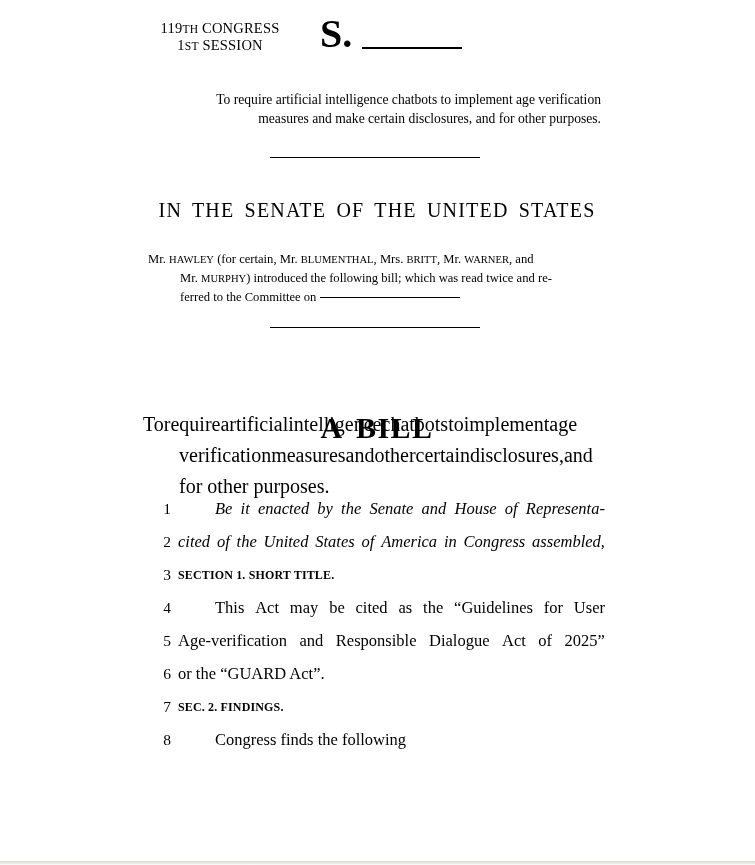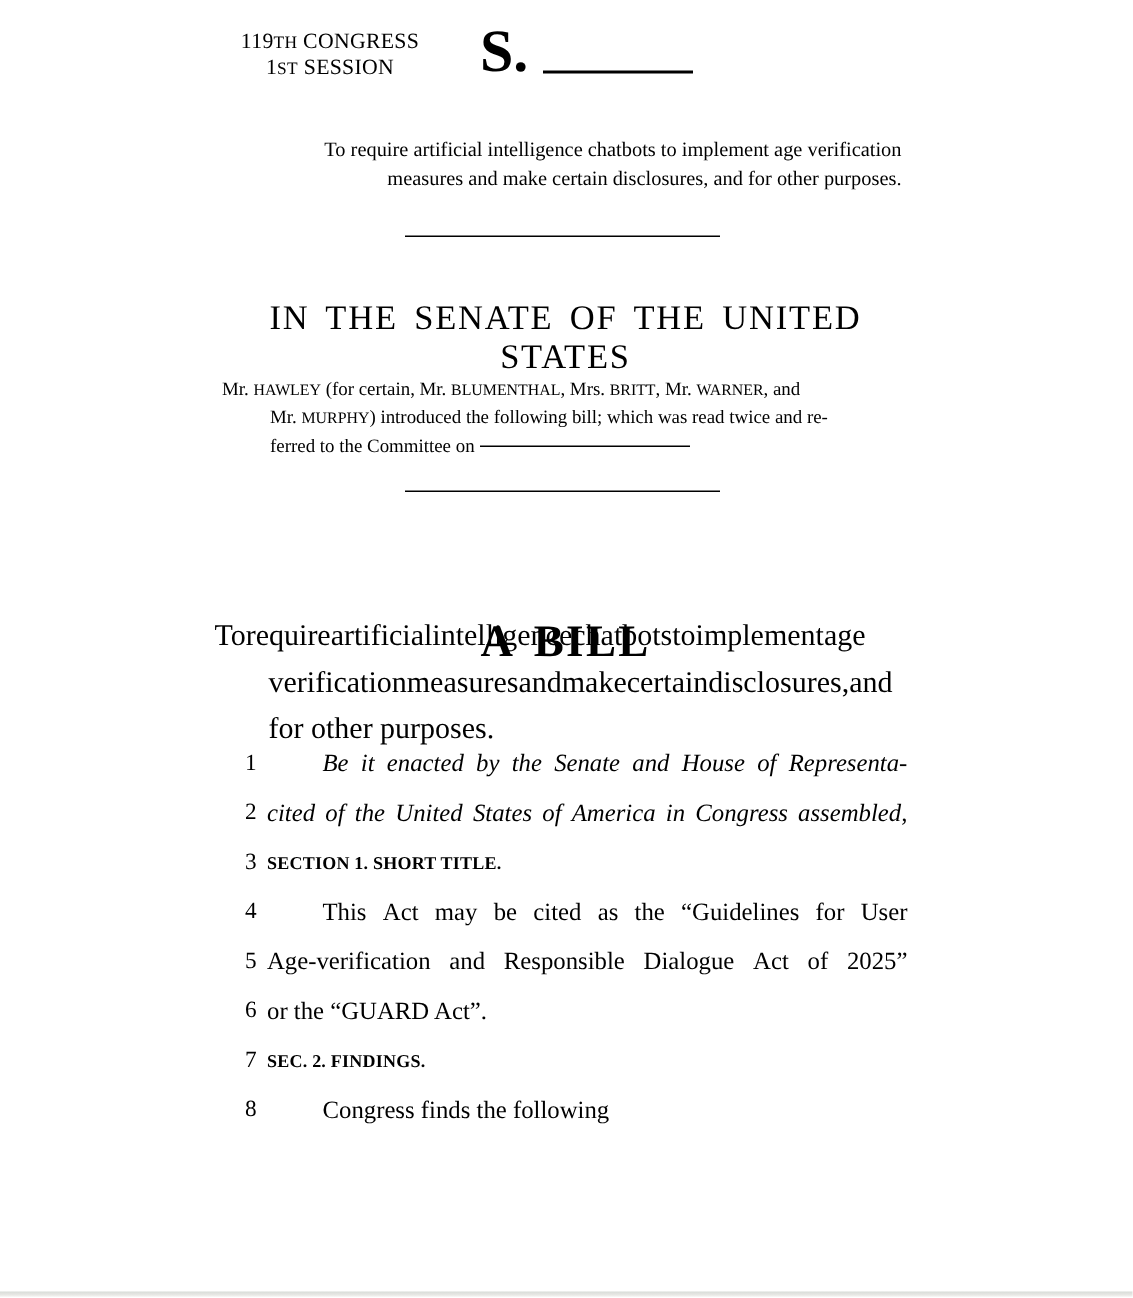--- a/index.html
+++ b/index.html
@@ -108,21 +108,21 @@
   .rule-1 { top: 157px; }
   .rule-2 { top: 327px; }
 
   
   .chamber {
     position: absolute;
     left: 153px;
     top: 199px;
     width: 448px;
     text-align: center;
-    font-size: 23px;
+    font-size: 20px;
     letter-spacing: 1.2px;
     word-spacing: 4px;
   }
 
   
   .sponsors {
     position: absolute;
     left: 148px;
     top: 250px;
     width: 455px;
@@ -281,21 +281,21 @@
 
   <div class="rule rule-2"></div>
 
   <div class="a-bill">A BILL</div>
 
   <div class="bill-purpose">
     <span class="pl first bp-just">
       <span class="w">To</span><span class="w">require</span><span class="w">artificial</span><span class="w">intelligence</span><span class="w">chatbots</span><span class="w">to</span><span class="w">implement</span><span class="w">age</span>
     </span>
     <span class="pl bp-just">
-      <span class="w">verification</span><span class="w">measures</span><span class="w">and</span><span class="w">make</span><span class="w">certain</span><span class="w">disclosures,</span><span class="w">and</span>
+      <span class="w">verification</span><span class="w">measures</span><span class="w">and</span><span class="w">other</span><span class="w">certain</span><span class="w">disclosures,</span><span class="w">and</span>
     </span>
     <span class="pl">for other purposes.</span>
   </div>
 
   <div class="body-lines">
 
     <div class="bline">
       <span class="lnum">1</span>
       <span class="ltext italic justified indent">
         <span class="w">Be</span>

